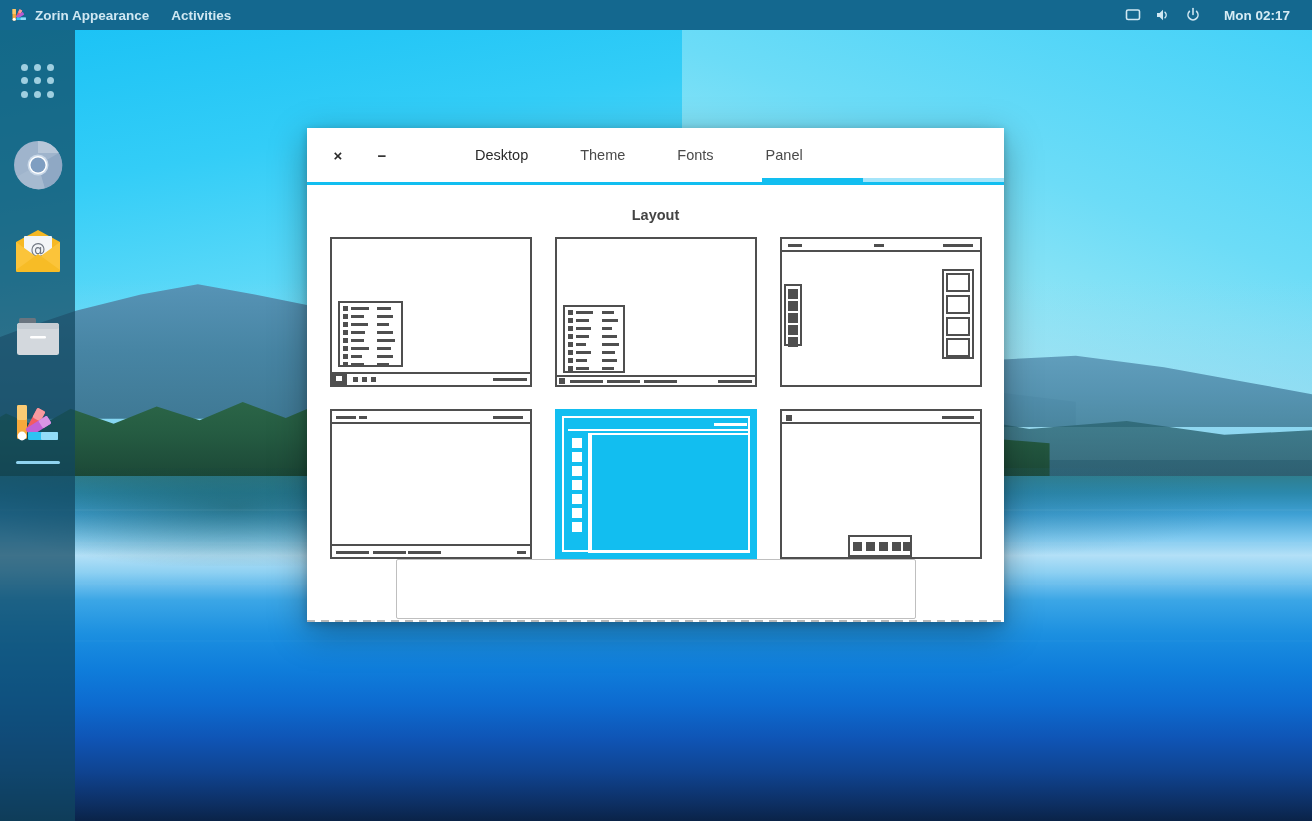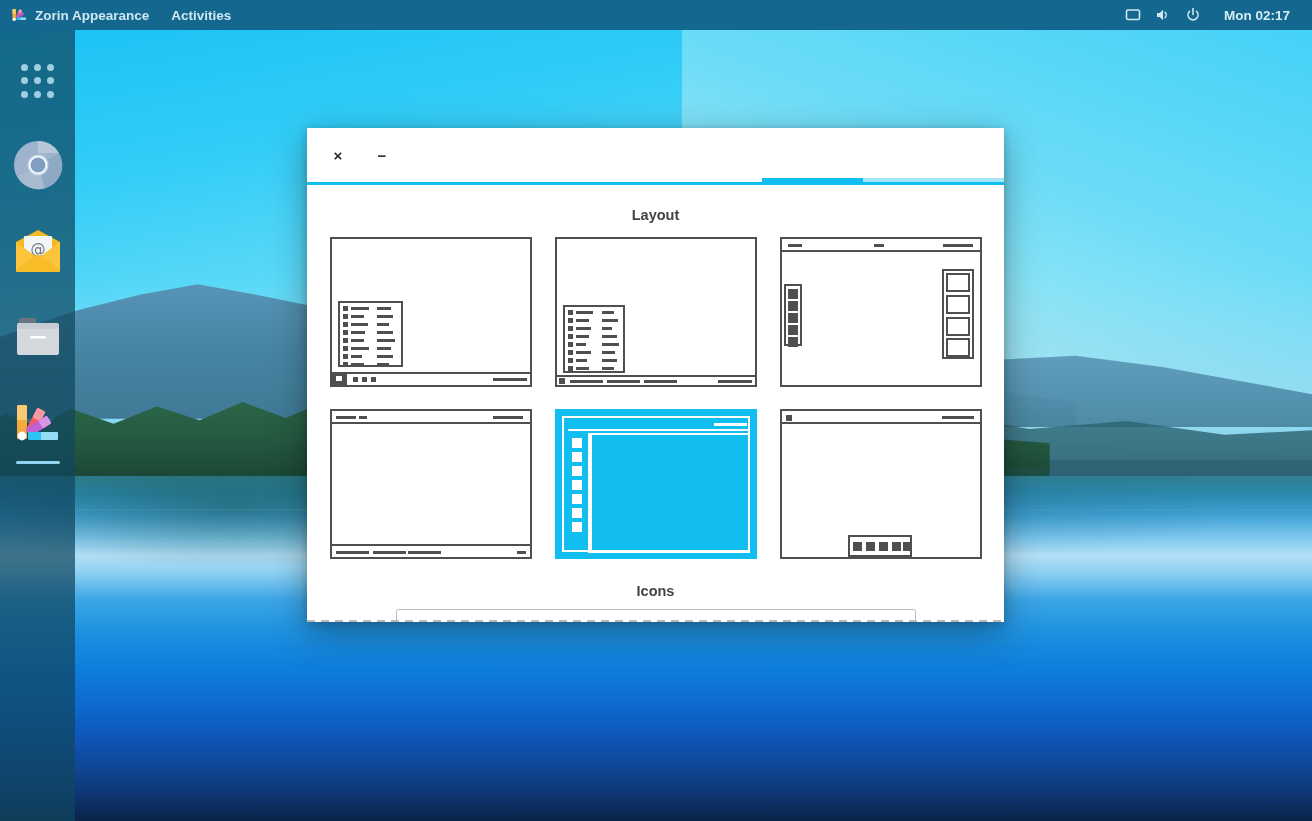--- a/index.html
+++ b/index.html
@@ -321,20 +321,26 @@
   </div>
 
 </div>
 
 <div id="win">
 
   <div id="winhead">
     <div class="wbtn first">×</div>
     <div class="wbtn">−</div>
 
+    <div class="tabs">
+      <div class="tab active">Desktop</div>
+      <div class="tab">Theme</div>
+      <div class="tab">Fonts</div>
+      <div class="tab">Panel</div>
+    </div>
 
     <div class="tabs-underline"></div>
     <div class="tab-active-underline"></div>
   </div>
 
   <div class="win-topline"></div>
 
   <div id="wincontent">
 
     <div class="sect-title">Layout</div>
@@ -474,18 +480,17 @@
           <div class="tb-sq" style="left:71px;top:131px;width:9px;height:9px;"></div>
           <div class="tb-sq" style="left:84px;top:131px;width:9px;height:9px;"></div>
           <div class="tb-sq" style="left:97px;top:131px;width:9px;height:9px;"></div>
           <div class="tb-sq" style="left:110px;top:131px;width:9px;height:9px;"></div>
           <div class="tb-sq" style="left:121px;top:131px;width:9px;height:9px;"></div>
         </div>
       </div>
 
     </div>
 
-    <div class="sect-title" style="padding-top:24px;padding-bottom:10px;">Icons</div>
     <div class="icons-box"></div>
 
     <div class="win-bottom-dash"></div>
   </div>
 </div>
 
 </body></html>

